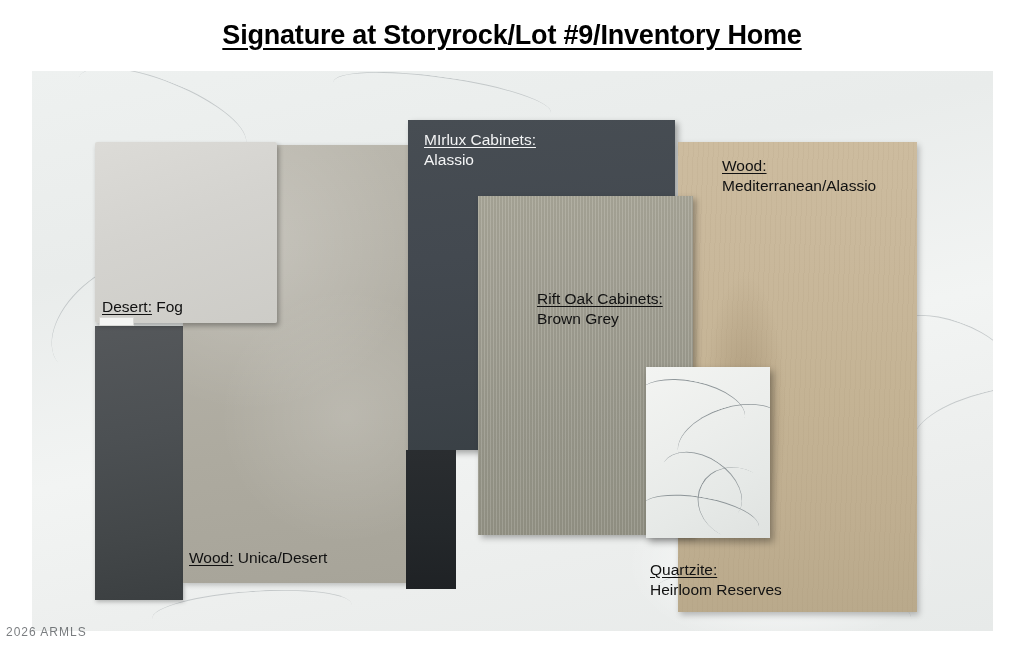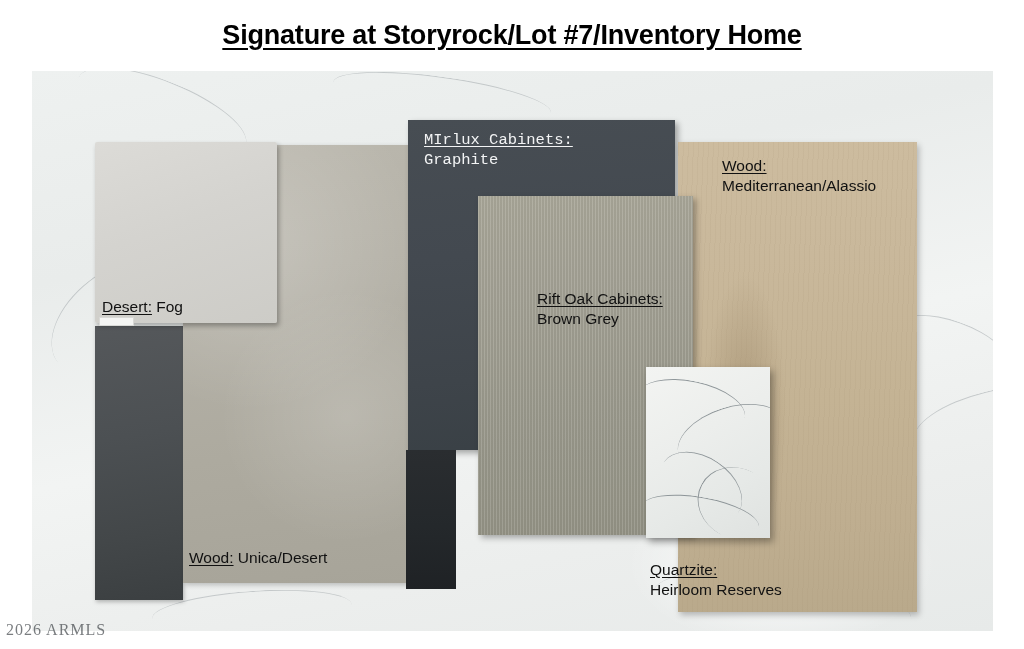--- a/index.html
+++ b/index.html
@@ -131,21 +131,21 @@
   .label {
     position: absolute;
     font-family: "Liberation Sans", sans-serif;
     font-size: 15.5px;
     line-height: 20px;
     color: #111111;
     white-space: nowrap;
     pointer-events: none;
   }
   .label .key { text-decoration: underline; text-underline-offset: 2px; }
-  .label.light { color: #f3f4f5; font-family: Liberation Mono, monospace; }
+  .label.light { color: #f3f4f5; }
   .label.light .key { text-decoration: underline; }
 
   #label-quartz   { left: 70px; top: 226px; }
   #label-tile     { left: 157px; top: 477px; }
   #label-mirlux   { left: 392px; top: 59px; }
   #label-riftoak  { left: 505px; top: 218px; }
   #label-wood     { left: 690px; top: 85px; }
   #label-quartzite{ left: 618px; top: 462px; margin-top: 27px; }
 
   
@@ -153,32 +153,32 @@
     position: absolute;
     left: 67px; top: 246px; width: 33px; height: 7px;
     background: #f5f5f3;
     border: 1px solid #d9d9d6;
   }
 
   
   #watermark {
     position: absolute;
     left: 6px; bottom: 10px;
-    font-family: Liberation Serif, serif;
-    font-size: 16px;
+    font-family: Liberation Sans, sans-serif;
+    font-size: 12px;
     letter-spacing: 1px;
     color: rgba(40,45,50,0.62);
     white-space: nowrap;
   }
 </style>
 </head>
 <body>
 
 <div id="title-bar">
-  <div id="page-title">Signature at Storyrock/Lot #7/Inventory Home</div>
+  <div id="page-title">Signature at Storyrock/Lot #9/Inventory Home</div>
 </div>
 
 <div id="photo">
 
   <div class="vein" style="left:40px; top:10px; width:180px; height:60px; transform:rotate(22deg);"></div>
   <div class="vein" style="left:10px; top:200px; width:150px; height:90px; transform:rotate(-38deg);"></div>
   <div class="vein" style="left:300px; top:6px; width:220px; height:40px; transform:rotate(8deg);"></div>
   <div class="vein" style="left:880px; top:320px; width:160px; height:60px; transform:rotate(-14deg);"></div>
   <div class="vein" style="left:860px; top:250px; width:120px; height:50px; transform:rotate(20deg);"></div>
   <div class="vein" style="left:620px; top:500px; width:260px; height:70px; transform:rotate(6deg);"></div>
@@ -204,21 +204,21 @@
   <div class="label" id="label-quartz">
     <span class="key">Desert:</span><span> Fog</span>
   </div>
 
   <div class="label" id="label-tile">
     <span class="key">Wood:</span><span> Unica/Desert</span>
   </div>
 
   <div class="label light" id="label-mirlux">
     <div><span class="key">MIrlux Cabinets:</span></div>
-    <div>Graphite</div>
+    <div>Alassio</div>
   </div>
 
   <div class="label" id="label-wood">
     <div><span class="key">Wood:</span></div>
     <div>Mediterranean/Alassio</div>
   </div>
 
   <div class="label" id="label-riftoak">
     <div><span class="key">Rift Oak Cabinets:</span></div>
     <div>Brown Grey</div>

